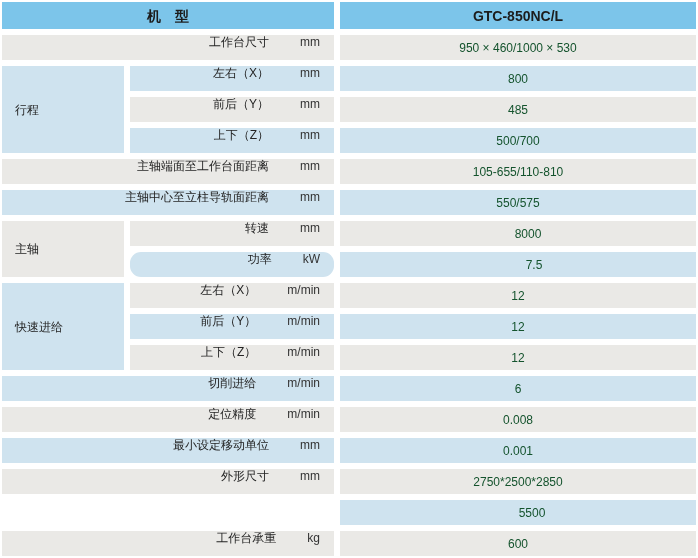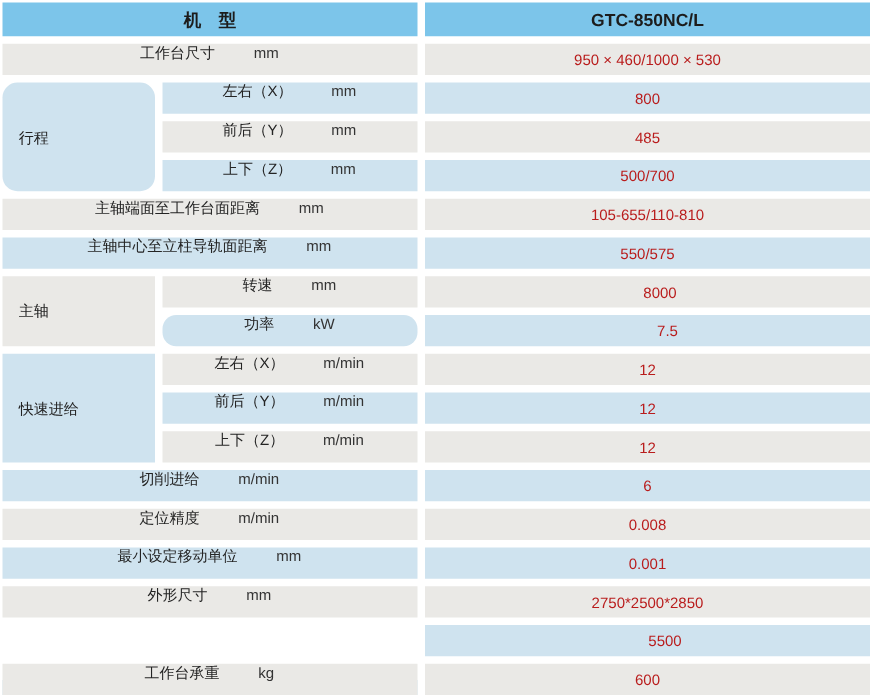--- a/index.html
+++ b/index.html
@@ -37,30 +37,30 @@
   .shade-gray { background: var(--row-gray, #eae9e6); }
   .shade-blue { background: var(--row-blue, #cfe3ef); }
   .header-cell {
     background: var(--header-bg, #7cc5ea);
     justify-content: center;
     font-size: 14px;
     font-weight: bold;
     color: #1c1c1c;
   }
   .labelunit {
-    justify-content: center;
+    justify-content: flex-end;
     padding: 0 14px 12px 13px;
     gap: 31px;
   }
   .group-label {
     padding-left: 13px;
   }
   .value {
     justify-content: center;
-    color: #b91c1c;
+    color: #14532d;
   }
   .unit {
     color: #333333;
   }
 </style>
 </head>
 <body>
 
 <div id="spec-table">
   <div class="cell header-cell" style="grid-column:1/3;grid-row:1">
@@ -70,21 +70,21 @@
     <span>GTC-850NC/L</span>
   </div>
 
 <div class="cell labelunit shade-gray" style="grid-area: 2 / 1 / auto / 3;">
       <span>工作台尺寸</span>
       <span class="unit">mm</span>
     </div>
     <div class="cell value shade-gray" style="grid-area: 2 / 3;">
       <span>950 × 460/1000 × 530</span>
     </div>
-    <div class="cell group-label shade-blue" style="grid-area: 3 / 1 / span 3; border-radius: 12px;">
+    <div class="cell group-label shade-blue" style="grid-area: 3 / 1 / span 3;">
       <span>行程</span>
     </div>
     <div class="cell labelunit shade-blue" style="grid-area: 3 / 2;">
       <span>左右（X）</span>
       <span class="unit">mm</span>
     </div>
     <div class="cell value shade-blue" style="grid-area: 3 / 3;">
       <span>800</span>
     </div>
     <div class="cell labelunit shade-gray" style="grid-area: 4 / 2;">

